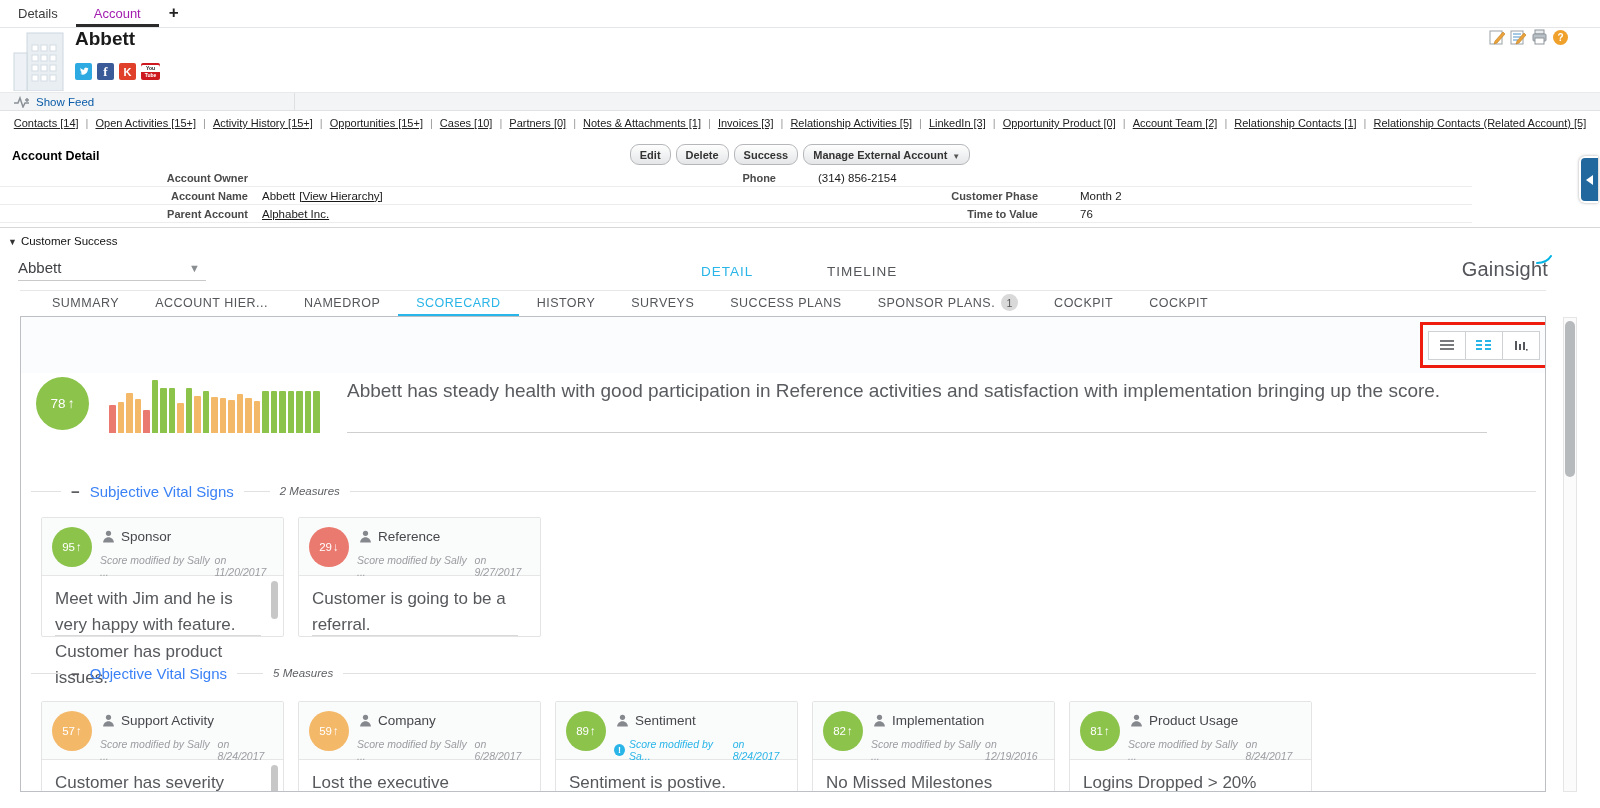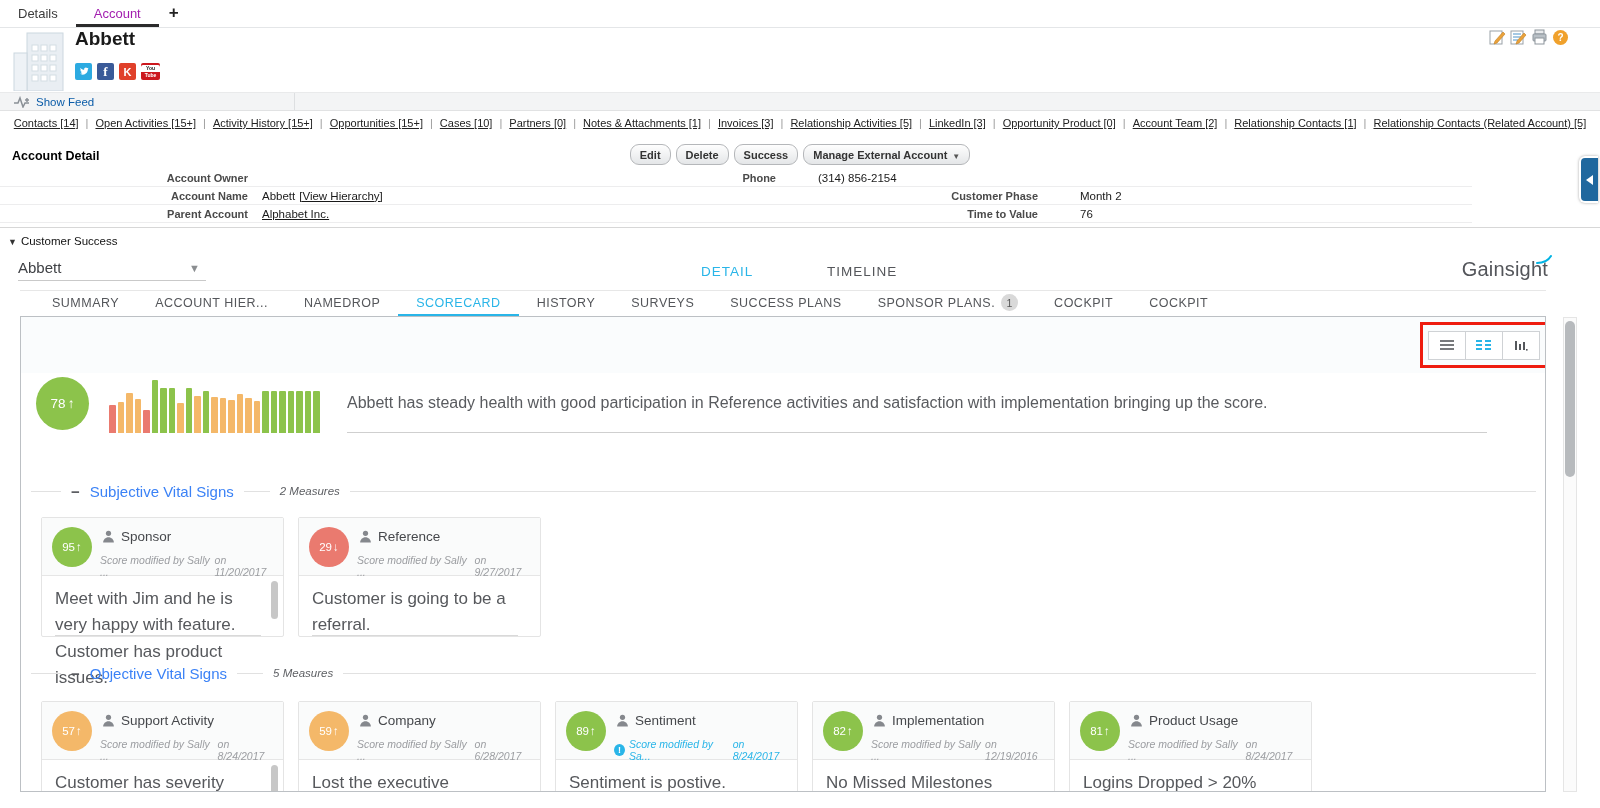--- a/index.html
+++ b/index.html
@@ -81,21 +81,21 @@
   .toolbar { position:absolute; left:0; top:0; width:100%; height:56px; background:#fafcfd; }
   .red-box { position:absolute; left:1399px; top:5px; width:128px; height:46px; border:3px solid #ee1c0f; display:flex; align-items:center; justify-content:center; }
   .tgl-group { display:flex; }
   .tgl { width:38px; height:29px; background:#fff; border:1px solid #cfd2d5; margin-left:-1px; display:flex; align-items:center; justify-content:center; cursor:pointer; }
 
   .big-circle { position:absolute; left:15px; top:60px; width:53px; height:53px; border-radius:50%; background:#8cc34b; color:#fff; display:flex; align-items:center; justify-content:center; font-size:13.5px; gap:2px; }
   .big-circle .arr { font-weight:bold; }
   .bars { position:absolute; left:88px; top:57px; width:222px; height:59px; display:flex; align-items:flex-end; gap:2px; }
   .bars .bar { width:6.5px; border-radius:1px 1px 0 0; }
 
-  .summary { position:absolute; left:326px; top:75px; width:1150px; font-size:16px; color:#595b5f; line-height:1.4; }
+  .summary { position:absolute; left:326px; top:61px; width:1150px; font-size:19px; color:#595b5f; line-height:1.4; }
   .summary-line { position:absolute; left:326px; top:115px; width:1140px; height:1px; background:#cfcfcf; }
 
   .goals-bar { position:absolute; left:0; top:120px; width:100%; height:30px; background:#f5f6f8; border-top:1px solid #ebedef; display:flex; align-items:center; justify-content:space-between; padding:0 26px; }
   .goals-bar .gtitle { font-size:12.5px; color:#3c3e42; }
   .goals-bar .dchev { cursor:pointer; }
 
   .sec-head { position:absolute; left:10px; width:1505px; height:24px; display:flex; align-items:center; gap:10px; }
   .sec-head .hline { height:1px; background:#e1e1e1; }
   .sec-head .minus { color:#55575b; font-size:15px; font-weight:bold; cursor:pointer; }
   .sec-head .stitle { font-size:15px; color:#3b82f6; }

